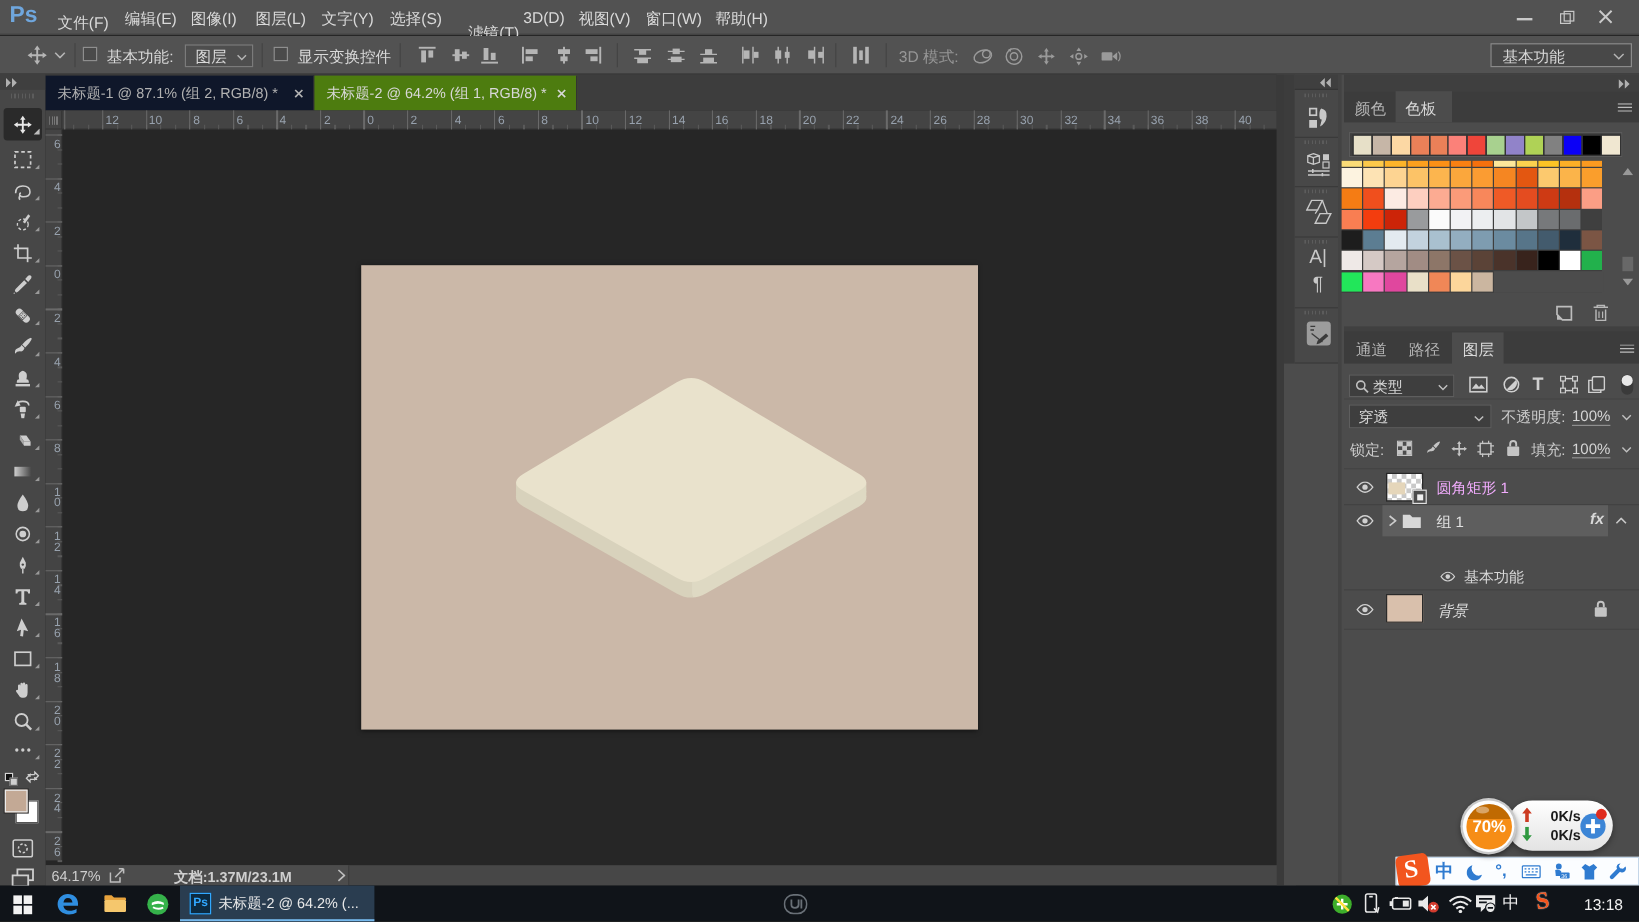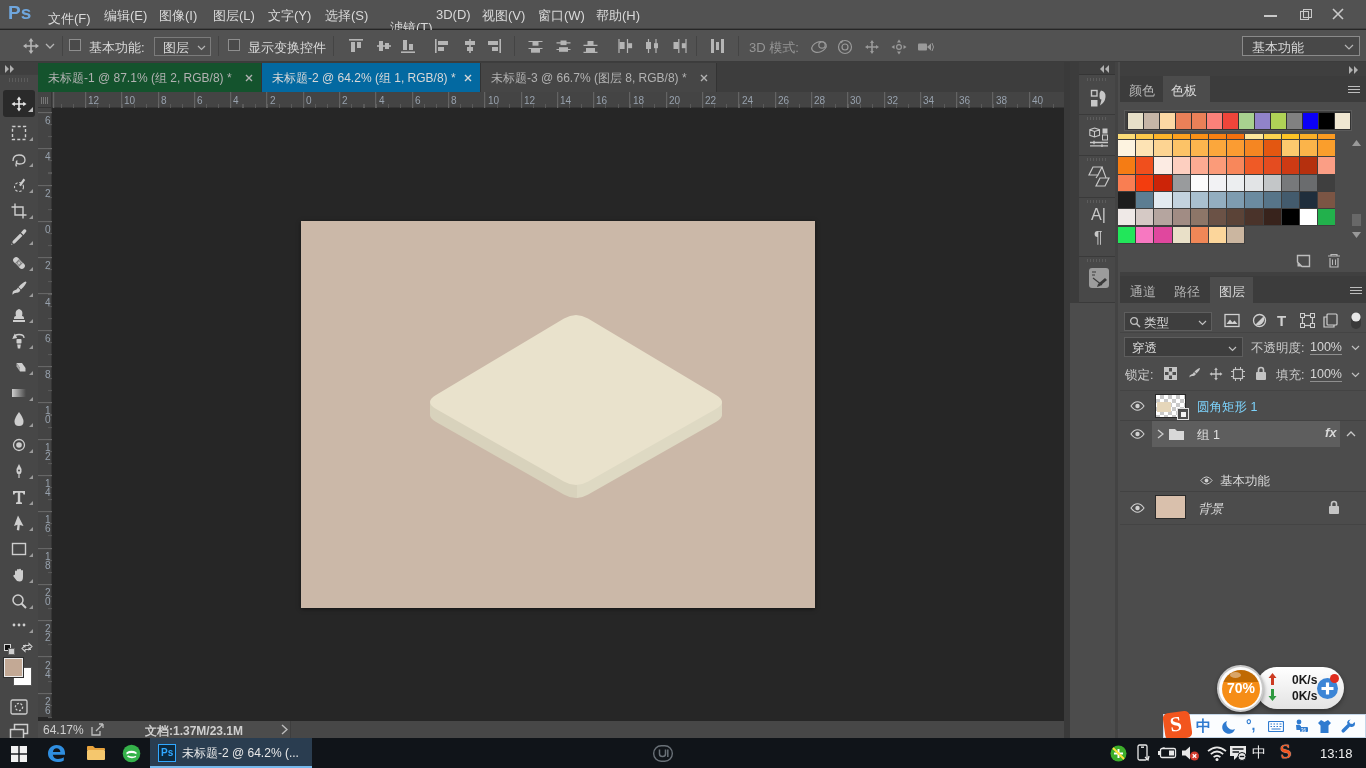--- a/index.html
+++ b/index.html
@@ -316,36 +316,30 @@
 <svg class="abs" style="left:10px;top:637px;" width="18" height="16" viewBox="0 0 18 16">
         <rect x="1" y="1" width="16" height="14" rx="1.5" fill="none" stroke="#cecece" stroke-width="1.3"></rect>
         <circle cx="9" cy="8" r="3.6" fill="none" stroke="#cecece" stroke-width="1.3" stroke-dasharray="2 1.6"></circle>
       </svg>
 <svg class="abs" style="left:9px;top:661px;" width="20" height="17" viewBox="0 0 20 17">
         <rect x="5.5" y="1.5" width="13" height="9" fill="none" stroke="#cecece" stroke-width="1.5"></rect>
         <rect x="1.5" y="6.5" width="13" height="9" fill="#474747" stroke="#cecece" stroke-width="1.5"></rect>
       </svg>
 </div>
 <div class="abs" style="left:38px;top:62px;width:1026px;height:30px;background:#3d3d3d;">
-<div class="abs" style="left:0px;top:1px;width:224px;height:29px;background:#14532d;border-right:1px solid #333;text-align:center;">
+<div class="abs" style="left:0px;top:1px;width:224px;height:29px;background:#0f172a;border-right:1px solid #333;text-align:center;">
         <span style="position:absolute;left:10px;top:7px;font-size:12px;color:#b2b2b2;white-space:nowrap;">未标题-1 @ 87.1% (组 2, RGB/8) *</span>
         <svg style="position:absolute;right:8px;top:11px;" width="8" height="8" viewBox="0 0 8 8">
           <path d="M1 1 L7 7 M7 1 L1 7" stroke="#b2b2b2" stroke-width="1.4"></path>
         </svg>
       </div>
-<div class="abs" style="left:224px;top:1px;width:219px;height:29px;background:#0369a1;border-right:1px solid #333;">
+<div class="abs" style="left:224px;top:1px;width:219px;height:29px;background:#4d7c0f;border-right:1px solid #333;">
         <span style="position:absolute;left:10px;top:7px;font-size:12px;color:#d8d8d8;white-space:nowrap;">未标题-2 @ 64.2% (组 1, RGB/8) *</span>
         <svg style="position:absolute;right:8px;top:11px;" width="8" height="8" viewBox="0 0 8 8">
           <path d="M1 1 L7 7 M7 1 L1 7" stroke="#d8d8d8" stroke-width="1.4"></path>
-        </svg>
-      </div>
-<div class="abs" style="left:443px;top:1px;width:236px;height:29px;background:#464646;border-right:1px solid #333;">
-        <span style="position:absolute;left:10px;top:7px;font-size:12px;color:#b2b2b2;white-space:nowrap;">未标题-3 @ 66.7% (图层 8, RGB/8) *</span>
-        <svg style="position:absolute;right:8px;top:11px;" width="8" height="8" viewBox="0 0 8 8">
-          <path d="M1 1 L7 7 M7 1 L1 7" stroke="#b2b2b2" stroke-width="1.4"></path>
         </svg>
       </div>
 </div>
 <div class="abs" style="left:38px;top:92px;width:14px;height:16px;background:#444444;border-right:1px solid #353535;border-bottom:1px solid #353535;">
       <div class="abs" style="left:3px;top:5px;width:8px;height:7px;background:repeating-linear-gradient(90deg,#777 0 1px,transparent 1px 2px);"></div>
     </div>
 <div class="abs" style="left:52px;top:92px;width:1012px;height:16px;background:#444444;border-bottom:1px solid #353535;">
 <div class="abs" style="left:0;top:0;width:1012px;height:16px;background-image:repeating-linear-gradient(90deg,#6a6a6a 0 1px,transparent 1px 36.3px),repeating-linear-gradient(90deg,#5a5a5a 0 1px,transparent 1px 12.1px);background-position:33.2px 0,9px 12px;background-size:auto 16px,auto 4px;background-repeat:repeat-x;"></div>
 <span class="abs" style="left:36px;top:3px;font-size:10px;color:#97a1ad;">12</span>
 <span class="abs" style="left:72px;top:3px;font-size:10px;color:#97a1ad;">10</span>
@@ -713,21 +707,21 @@
             <path d="M1 5 Q4 0.8 7.5 0.8 Q11 0.8 14 5 Q11 9.2 7.5 9.2 Q4 9.2 1 5 Z" fill="none" stroke="#d0d0d0" stroke-width="1.1"></path>
             <circle cx="7.5" cy="5" r="2.2" fill="#d0d0d0"></circle>
           </svg>
         </div>
 <div class="abs" style="left:35px;top:3px;width:31px;height:24px;background:conic-gradient(#c9c9c9 25%,#fff 0 50%,#c9c9c9 0 75%,#fff 0) 0 0/8px 8px;border:1px solid #282828;overflow:hidden;">
           <div class="abs" style="left:1px;top:7px;width:14px;height:10px;background:#e5d6ba;"></div>
         </div>
 <div class="abs" style="left:57px;top:17px;width:12px;height:12px;background:#4c4c4c;border:1px solid #e0e0e0;">
           <div class="abs" style="left:2.5px;top:2.5px;width:5px;height:5px;background:#f0f0f0;"></div>
         </div>
-<span class="abs" style="left:77px;top:8px;font-size:12.5px;color:#7dd3fc;">圆角矩形 1</span>
+<span class="abs" style="left:77px;top:8px;font-size:12.5px;color:#f0abfc;">圆角矩形 1</span>
 </div>
 <div class="abs" style="left:0;top:358px;width:246px;height:1px;background:#424242;"></div>
 <div class="abs" style="left:0;top:359px;width:246px;height:26px;">
 <div class="abs" style="left:32px;top:0;width:188px;height:26px;background:#5e5e5e;"></div>
 <div class="abs" style="left:10px;top:8px;">
           <svg width="15" height="10" viewBox="0 0 15 10">
             <path d="M1 5 Q4 0.8 7.5 0.8 Q11 0.8 14 5 Q11 9.2 7.5 9.2 Q4 9.2 1 5 Z" fill="none" stroke="#d0d0d0" stroke-width="1.1"></path>
             <circle cx="7.5" cy="5" r="2.2" fill="#d0d0d0"></circle>
           </svg>
         </div>

